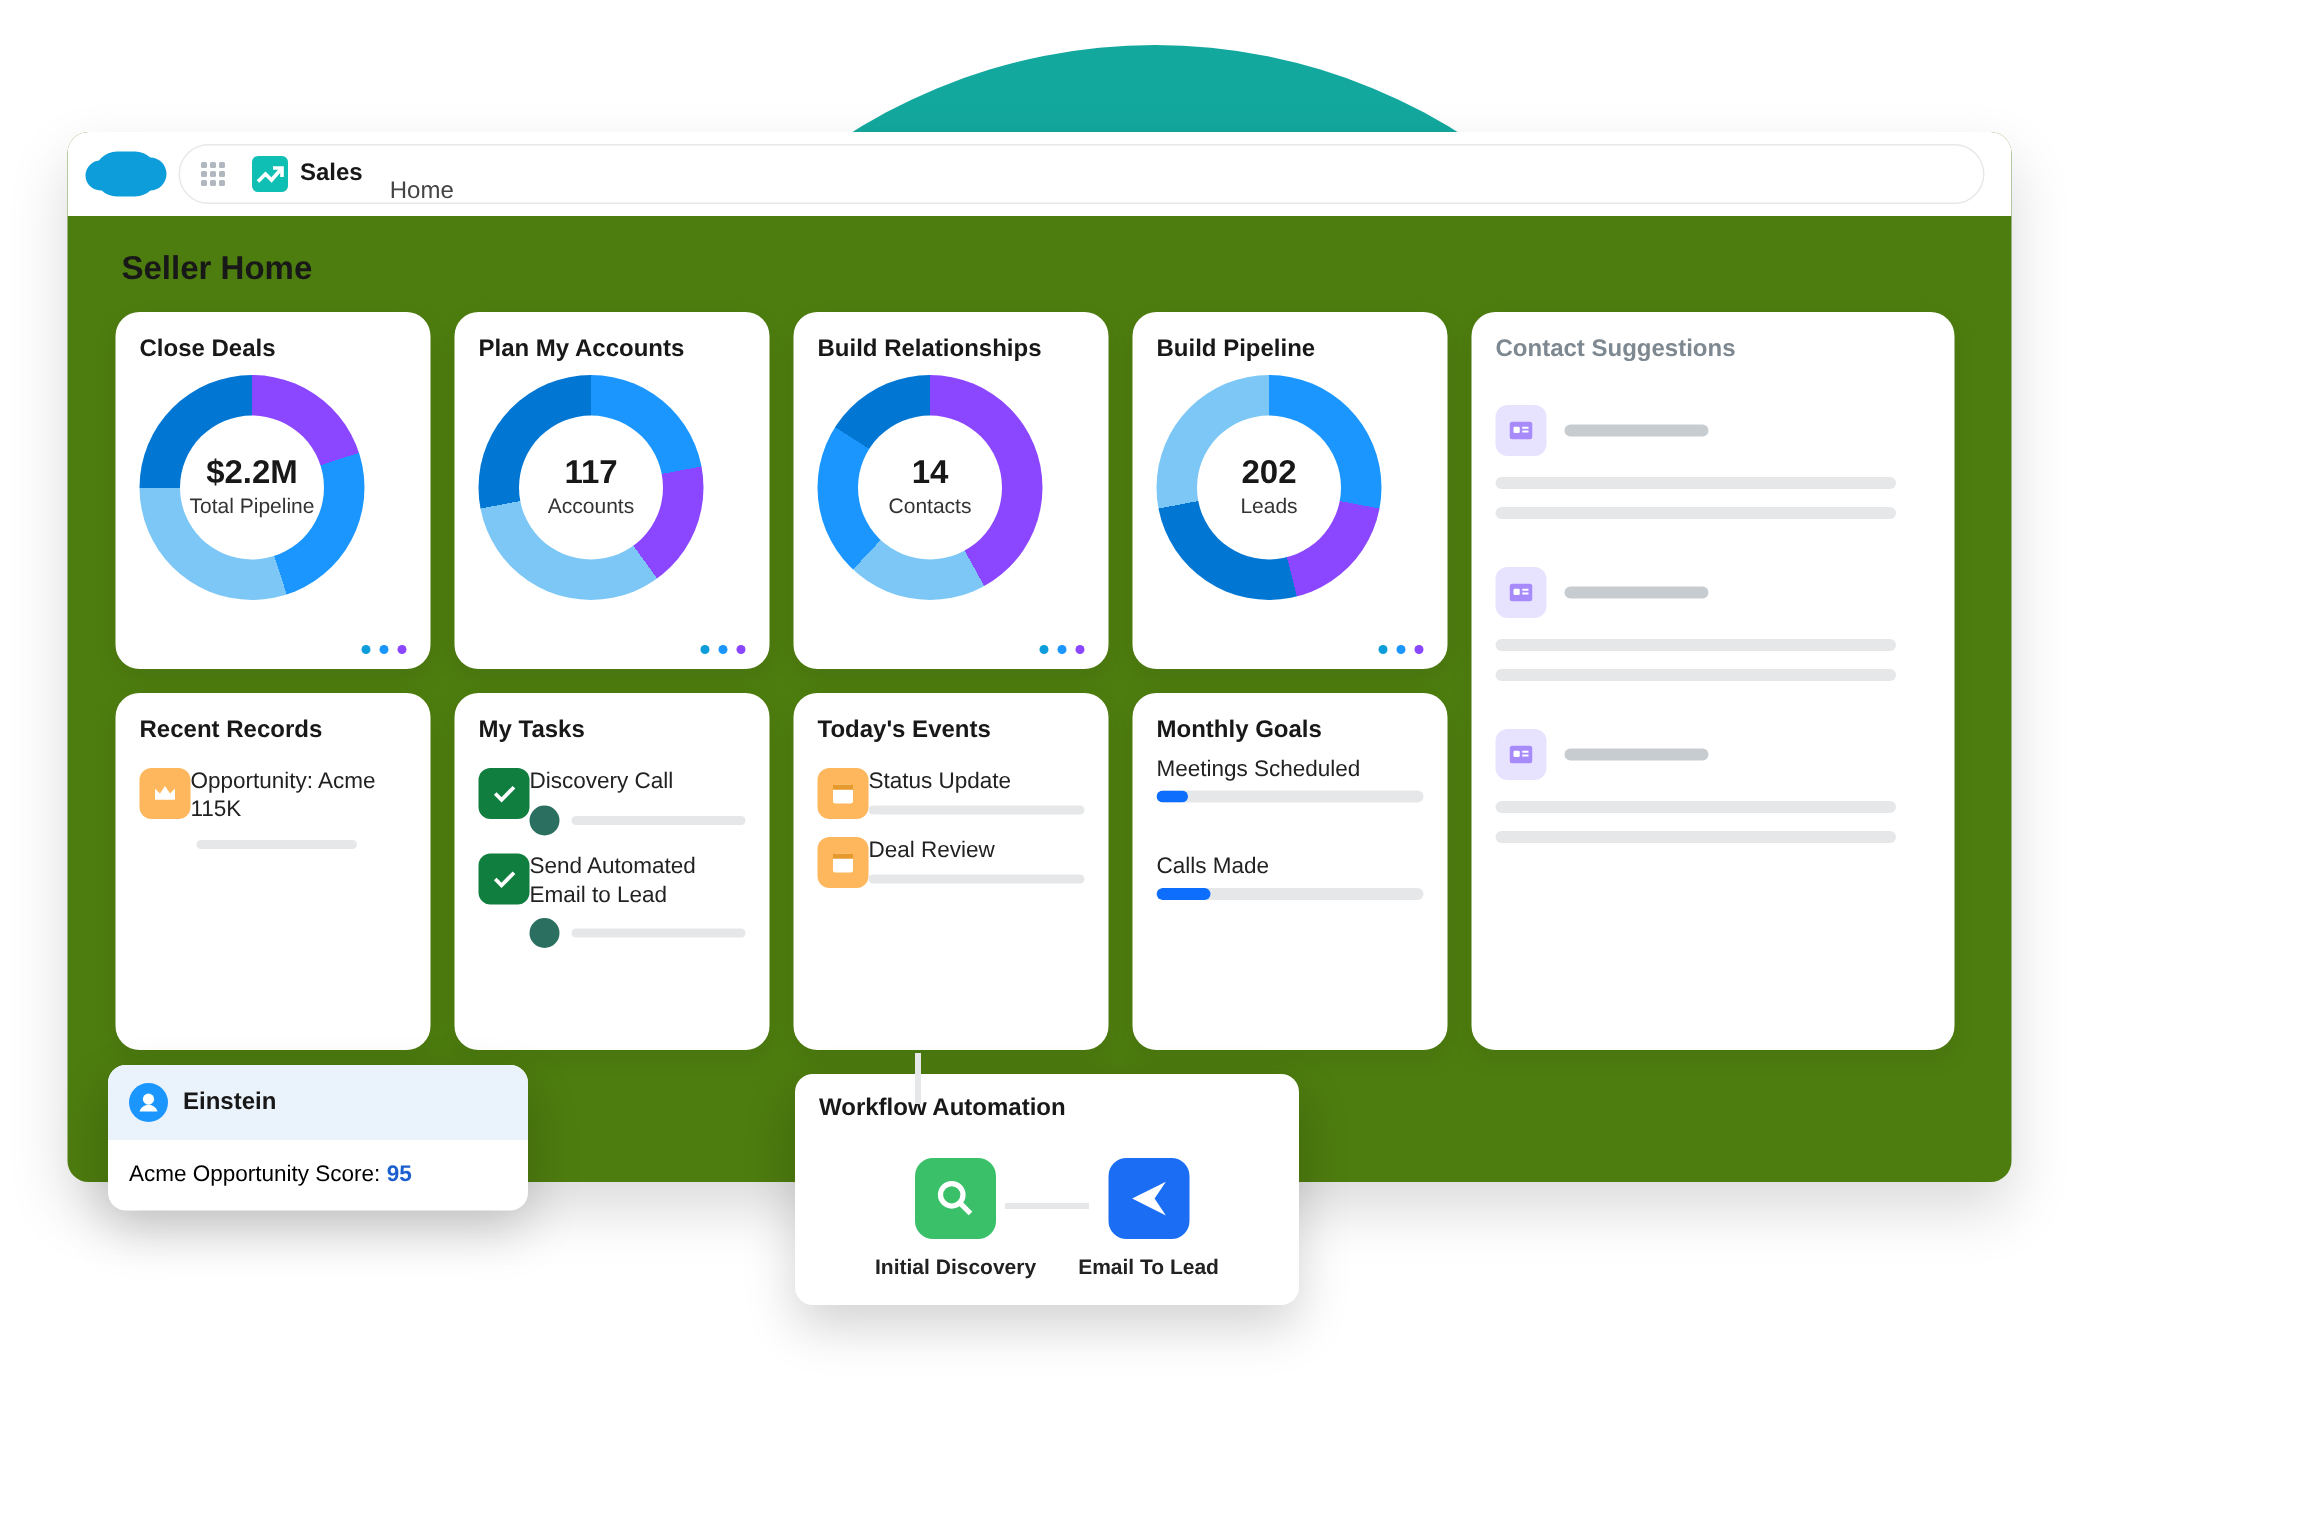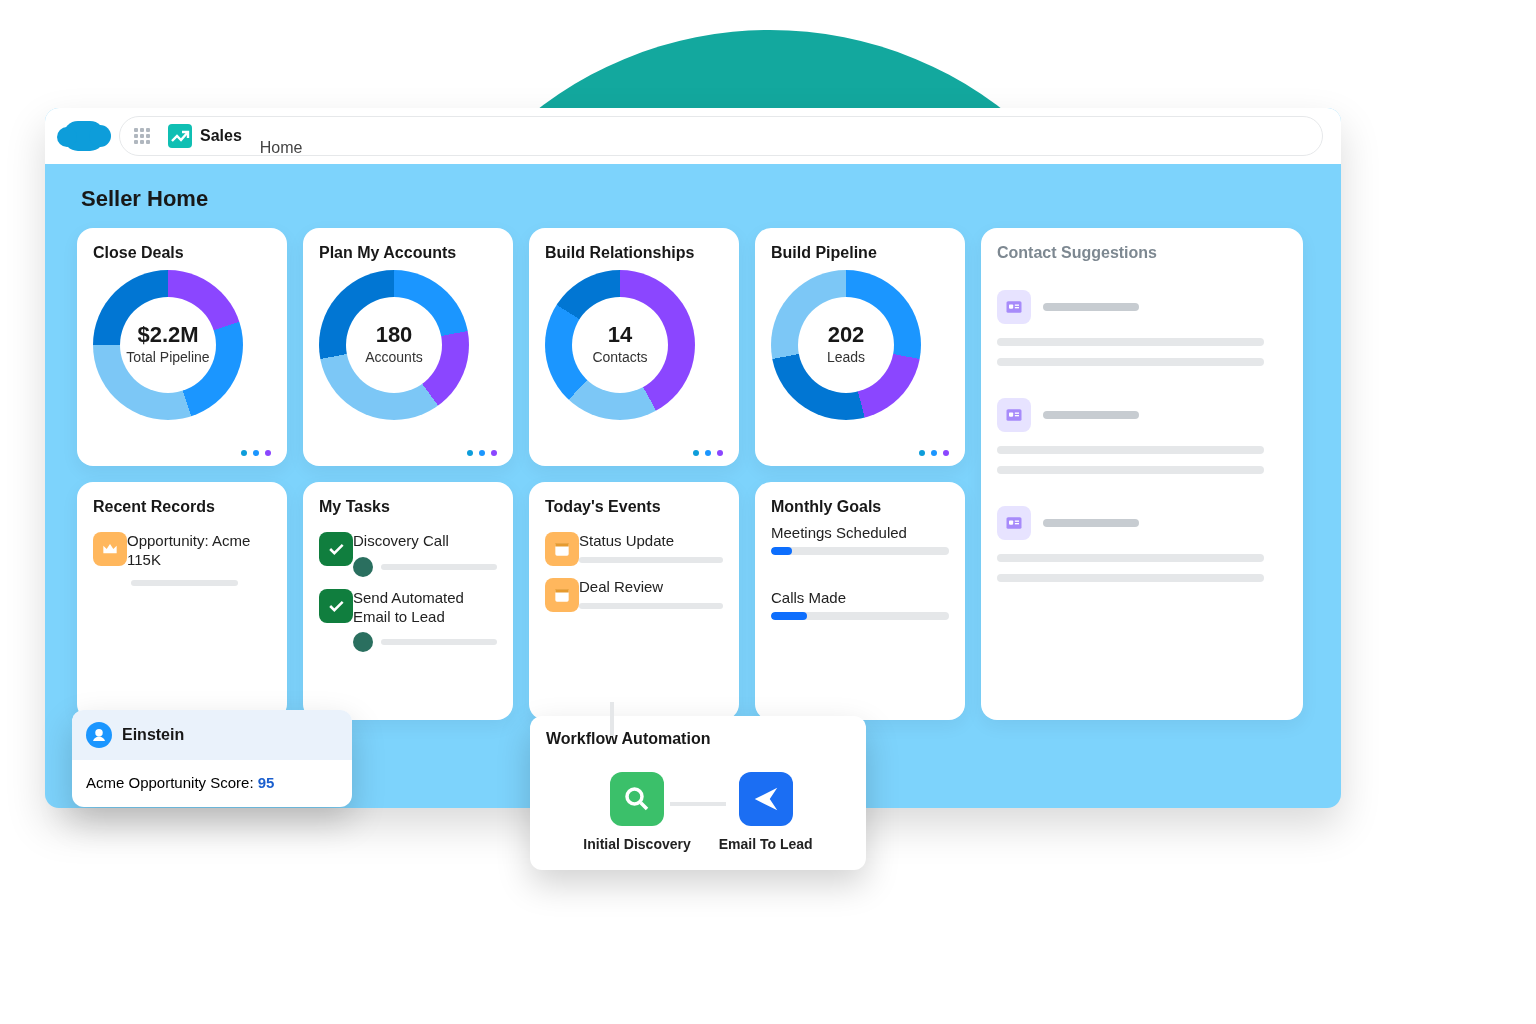--- a/index.html
+++ b/index.html
@@ -18,24 +18,24 @@
     height: 760px;
     border-radius: 50%;
     background: #13a89e;
     left: 390px;
     top: 30px;
     z-index: 0;
   }
   .window {
     position: absolute;
     left: 45px;
-    top: 108px;
+    top: 88px;
     width: 1296px;
     height: 700px;
-    background: #7dd3fc;
+    background: #4d7c0f;
     border-radius: 14px;
     box-shadow: 0 18px 40px rgba(0,0,0,0.15);
     z-index: 2;
     overflow: hidden;
   }
   .topbar {
     height: 56px;
     background: #fff;
     display: flex;
     align-items: center;
@@ -276,21 +276,21 @@
             <span class="d2"></span>
             <span class="d3"></span>
           </div>
       </div>
 
       <div class="card">
         <div class="card-title">Plan My Accounts</div>
         <div class="donut-wrap">
           <div class="donut" id="donut-1" style="background: conic-gradient(rgb(27, 150, 255) 0%, rgb(27, 150, 255) 22%, rgb(139, 70, 255) 22%, rgb(139, 70, 255) 40%, rgb(124, 199, 246) 40%, rgb(124, 199, 246) 72%, rgb(1, 118, 211) 72%, rgb(1, 118, 211) 100%);">
             <div class="donut-inner">
-              <div class="donut-value">180</div>
+              <div class="donut-value">117</div>
               <div class="donut-label">Accounts</div>
             </div>
           </div>
         </div>
         <div class="pager">
             <span class="d1"></span>
             <span class="d2"></span>
             <span class="d3"></span>
           </div>
       </div>

